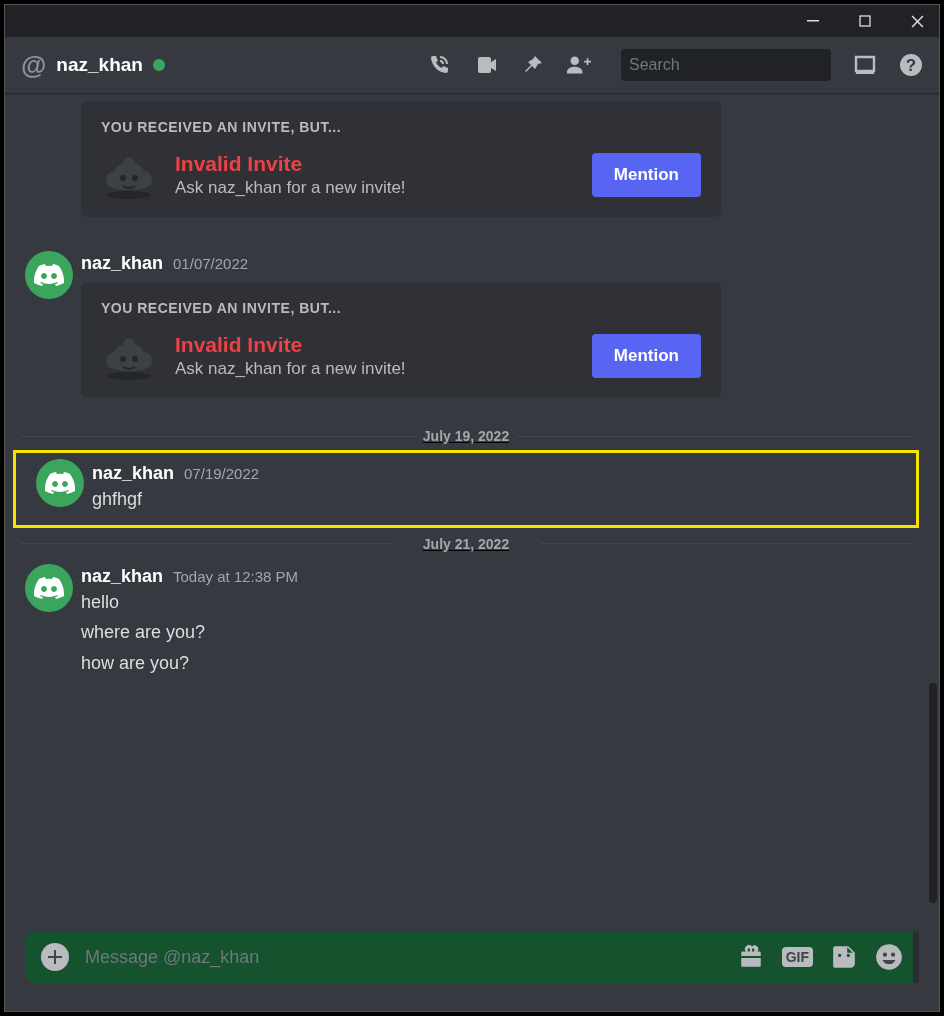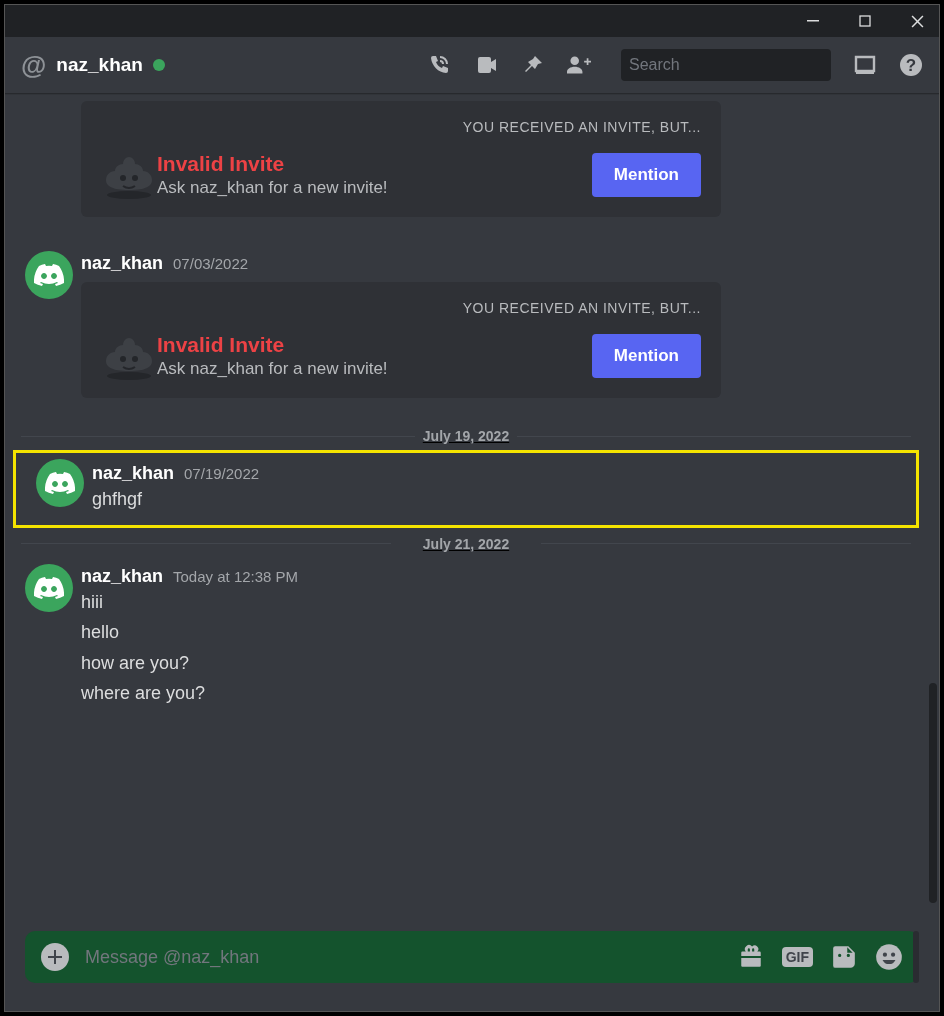--- a/index.html
+++ b/index.html
@@ -100,22 +100,22 @@
   .msg-line { color:#dcddde; font-size:18px; line-height:1.7; }
   .msg-link { color:#00aff4; font-size:18px; line-height:1.7; }
   
   .invite {
     margin-top: 8px;
     background: #2f3136;
     border-radius: 6px;
     padding: 18px 20px;
     max-width: 640px;
   }
-  .invite-title { color:#b9bbbe; font-weight:400; font-size:14px; letter-spacing:.5px; margin-bottom:16px;text-align:right; }
-  .invite-body { display:flex; align-items:center; }
+  .invite-title { color:#b9bbbe; font-weight:700; font-size:14px; letter-spacing:.5px; margin-bottom:16px; }
+  .invite-body { display:flex; align-items:center; gap:18px; }
   .poop {
     width: 56px; height: 48px; position: relative;
   }
   .invite-text { flex:1; }
   .invalid { color:#ed4245; font-weight:700; font-size:21px; }
   .ask { color:#b9bbbe; font-size:17px; margin-top:2px; }
   .mention-btn {
     background:#5865f2; color:#fff; border:none; border-radius:4px;
     font-weight:600; font-size:17px; padding:12px 22px; cursor:pointer;
   }
@@ -254,21 +254,21 @@
       </div>
 
       <div class="msg-group" style="margin-top:26px;">
         <div class="avatar">
           <svg width="30" height="22" viewBox="0 0 30 22">
               <path d="M25 2a25 25 0 00-6-2l-1 2a22 22 0 00-6 0L11 0A25 25 0 005 2 26 26 0 000 19a25 25 0 008 3l1-2a16 16 0 01-3-1l1-1a18 18 0 0016 0l1 1a16 16 0 01-3 1l1 2a25 25 0 008-3 26 26 0 00-5-17zM10 15c-1.5 0-3-1.5-3-3s1.5-3 3-3 3 1.5 3 3-1.5 3-3 3zm10 0c-1.5 0-3-1.5-3-3s1.5-3 3-3 3 1.5 3 3-1.5 3-3 3z" fill="#fff"></path>
             </svg>
         </div>
         <div class="msg-header">
           <span class="username">naz_khan</span>
-          <span class="timestamp">07/03/2022</span>
+          <span class="timestamp">01/07/2022</span>
         </div>
         <div class="invite">
           <div class="invite-title">YOU RECEIVED AN INVITE, BUT...</div>
           <div class="invite-body">
             <div class="poop">
               <svg width="56" height="48" viewBox="0 0 56 48">
                   <ellipse cx="28" cy="44" rx="22" ry="4" fill="#24262a"></ellipse>
                   <path d="M28 6c4 0 6 4 6 7 4 0 8 3 8 7 5 0 9 4 9 9 0 6-6 10-23 10S5 35 5 29c0-5 4-9 9-9 0-4 4-7 8-7 0-3 2-7 6-7z" fill="#3d4045"></path>
                   <circle cx="22" cy="27" r="3" fill="#24262a"></circle>
                   <circle cx="34" cy="27" r="3" fill="#24262a"></circle>
@@ -314,24 +314,23 @@
       <div class="msg-group" style="margin-top:6px;">
         <div class="avatar">
           <svg width="30" height="22" viewBox="0 0 30 22">
               <path d="M25 2a25 25 0 00-6-2l-1 2a22 22 0 00-6 0L11 0A25 25 0 005 2 26 26 0 000 19a25 25 0 008 3l1-2a16 16 0 01-3-1l1-1a18 18 0 0016 0l1 1a16 16 0 01-3 1l1 2a25 25 0 008-3 26 26 0 00-5-17zM10 15c-1.5 0-3-1.5-3-3s1.5-3 3-3 3 1.5 3 3-1.5 3-3 3zm10 0c-1.5 0-3-1.5-3-3s1.5-3 3-3 3 1.5 3 3-1.5 3-3 3z" fill="#fff"></path>
             </svg>
         </div>
         <div class="msg-header">
           <span class="username">naz_khan</span>
           <span class="timestamp">Today at 12:38 PM</span>
         </div>
-        <div class="msg-line">hiii</div>
         <div class="msg-line">hello</div>
+        <div class="msg-line">where are you?</div>
         <div class="msg-line">how are you?</div>
-        <div class="msg-line">where are you?</div>
       </div>
 
     </div>
     <div class="scrolltrack">
       <div class="scrollthumb"></div>
     </div>
   </div>
 
   <div class="scrollthin" style="bottom:28px; height:52px;"></div>
 

